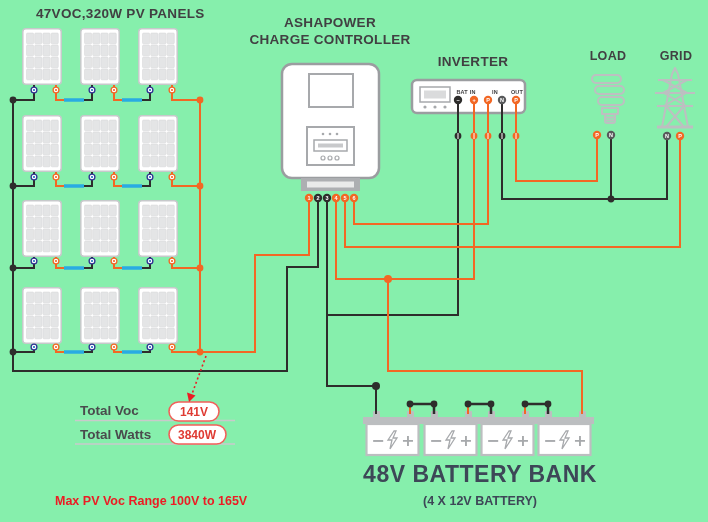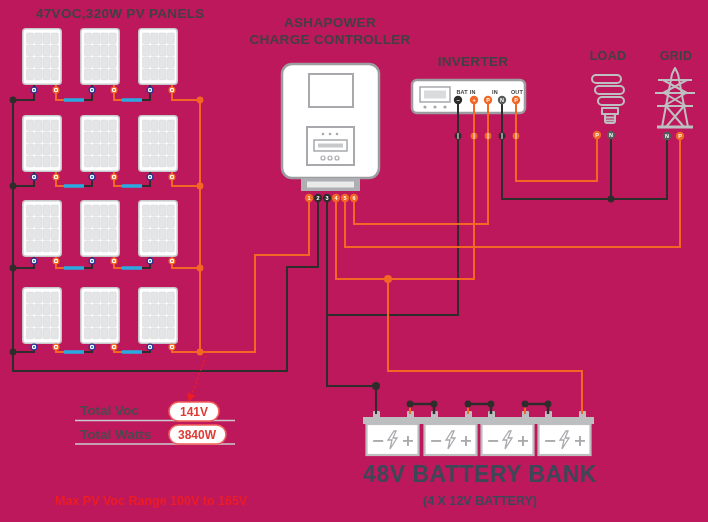--- a/index.html
+++ b/index.html
@@ -1,21 +1,21 @@
 <!DOCTYPE html>
 <html style="--orange: #F26724; --black: #2E2D2C; --blue: #29ABE2; --gray: #BCBEC0; --gray_dark: #A7A9AC; --red: #EC1C24; --box_red: #F2605A; --value_red: #DF3B33; --text_dark: #414042; --battery_text: #3D4757;"><head>
 <meta charset="utf-8">
 <style>
   :root{
     --orange:#F26724; --black:#2E2D2C; --blue:#29ABE2; --gray:#BCBEC0;
     --gray_dark:#A7A9AC; --red:#EC1C24; --box_red:#F2605A; --value_red:#DF3B33;
     --text_dark:#414042; --battery_text:#3D4757;
   }
   html,body{margin:0;padding:0;background:#fff;}
-  .stage{position:relative;width:708px;height:522px;background:#be185d;overflow:hidden;
+  .stage{position:relative;width:708px;height:522px;background:#86efac;overflow:hidden;
          font-family:"Liberation Sans",sans-serif;}
   svg{display:block}
   
   .wo{fill:none;stroke:var(--orange);stroke-width:2;stroke-linejoin:miter}
   .wk{fill:none;stroke:var(--black);stroke-width:2;stroke-linejoin:miter}
   .wk25{fill:none;stroke:var(--black);stroke-width:2.5}
   .wb{fill:none;stroke:var(--blue);stroke-width:3.5}
   .jd{fill:var(--black)} .jo{fill:var(--orange)}
   
   .box{fill:#fff;stroke:#9B9DA0;stroke-width:2.5}

